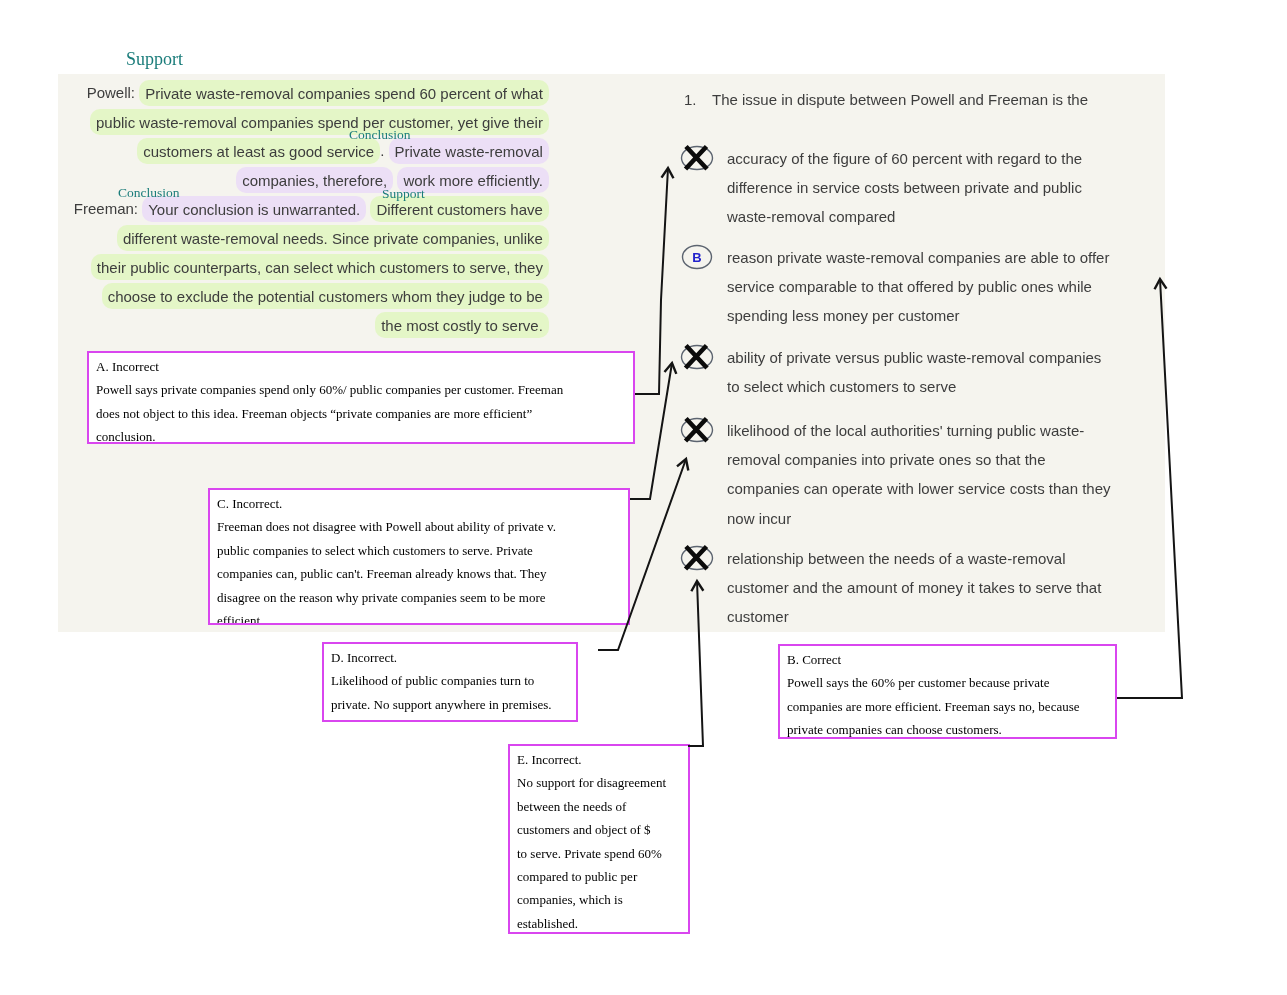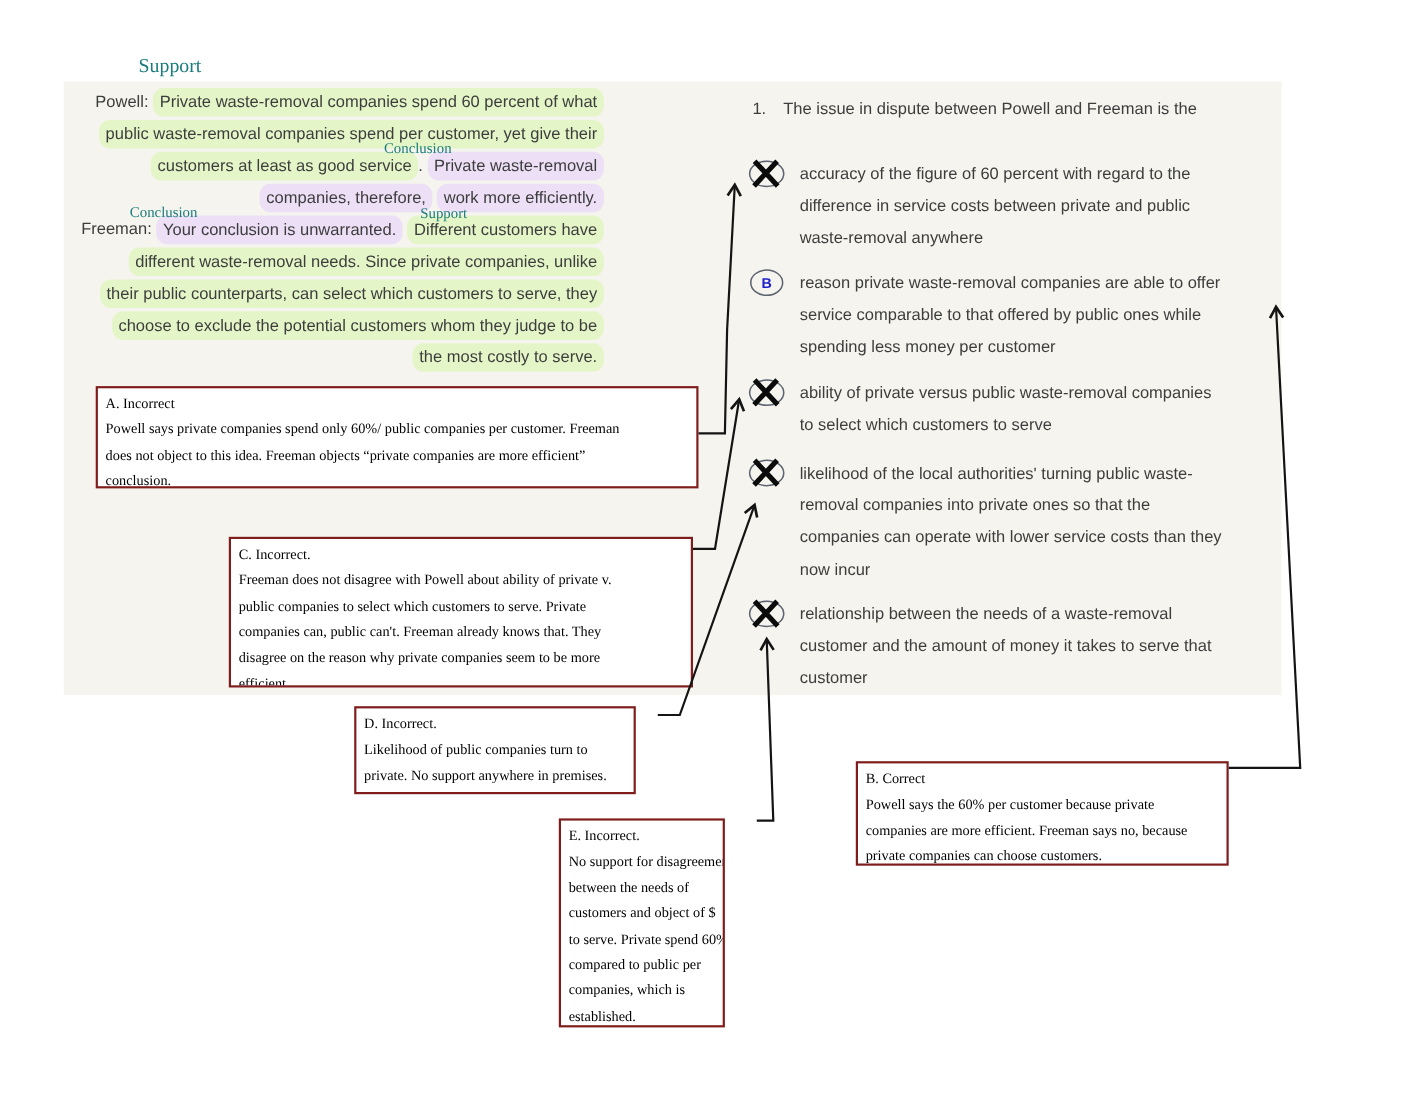--- a/index.html
+++ b/index.html
@@ -10,21 +10,21 @@
   #passage{position:absolute;left:60px;top:78px;z-index:2;text-align:right;}
   .pline{white-space:pre;font-size:15px;height:29.1px;line-height:29.1px;}
   .hl{padding:4.5px 6px;border-radius:10px;}
   .hl-green{background:var(--green-hl,#e4f6c7);}
   .hl-purple{background:var(--purple-hl,#ecdff6);}
   .qline{position:absolute;left:684px;top:91px;font-size:15px;white-space:pre;z-index:2;}
   .qnum{display:inline-block;width:28px;}
   .opt-text{position:absolute;left:727px;font-size:15px;z-index:2;}
   .opt-text div{height:29.2px;line-height:29.2px;white-space:pre;}
   .marker{position:absolute;left:678px;width:38px;height:30px;z-index:4;}
-  .note{position:absolute;background:#fff;border:2px solid #7f1d1d;padding:2px 7px;
+  .note{position:absolute;background:#fff;border:2px solid #d946ef;padding:2px 7px;
         font-family:"Liberation Serif",serif;font-size:13px;color:#000;box-sizing:border-box;
         overflow:hidden;z-index:5;}
   .note div{line-height:23.4px;white-space:pre;}
   #arrows{position:absolute;left:0;top:0;pointer-events:none;z-index:6;}
 </style>
 </head>
 <body>
 
 <div class="canvas">
   <div class="panel"></div>
@@ -47,21 +47,21 @@
       <div class="pline" style="padding-left: 30px;"><span class="hl hl-green">choose to exclude the potential customers whom they judge to be</span></div>
       <div class="pline" style="padding-left: 30px;"><span class="hl hl-green">the most costly to serve.</span></div>
     </div>
 
   <div class="qline"><span class="qnum">1.</span><span>The issue in dispute between Powell and Freeman is the</span></div>
 
   <div id="options">
       <div class="opt-text" style="top: 144px;">
         <div>accuracy of the figure of 60 percent with regard to the</div>
         <div>difference in service costs between private and public</div>
-        <div>waste-removal anywhere</div>
+        <div>waste-removal compared</div>
       </div>
       <div class="marker" style="top: 143px;"><svg width="38" height="30">
           <ellipse cx="19" cy="15" rx="15.5" ry="11.5" fill="none" stroke="#5c6470" stroke-width="1.4"></ellipse>
           <path d="M8 3.5 L29 26 M28.5 3.5 L7.5 26" stroke="#0b0b0b" stroke-width="4.6" fill="none"></path>
         </svg></div>
       <div class="opt-text" style="top: 243px;">
         <div>reason private waste-removal companies are able to offer</div>
         <div>service comparable to that offered by public ones while</div>
         <div>spending less money per customer</div>
       </div>
@@ -111,27 +111,27 @@
         <div>public companies to select which customers to serve. Private</div>
         <div>companies can, public can't. Freeman already knows that. They</div>
         <div>disagree on the reason why private companies seem to be more</div>
         <div>efficient.</div>
       </div>
       <div class="note" style="left: 322px; top: 642px; width: 256px; height: 80px;">
         <div>D. Incorrect.</div>
         <div>Likelihood of public companies turn to</div>
         <div>private. No support anywhere in premises.</div>
       </div>
-      <div class="note" style="left: 778px; top: 692px; width: 339px; height: 95px;">
+      <div class="note" style="left: 778px; top: 644px; width: 339px; height: 95px;">
         <div>B. Correct</div>
         <div>Powell says the 60% per customer because private</div>
         <div>companies are more efficient. Freeman says no, because</div>
         <div>private companies can choose customers.</div>
       </div>
-      <div class="note" style="left: 508px; top: 744px; width: 151px; height: 190px;">
+      <div class="note" style="left: 508px; top: 744px; width: 182px; height: 190px;">
         <div>E. Incorrect.</div>
         <div>No support for disagreement</div>
         <div>between the needs of</div>
         <div>customers and object of $</div>
         <div>to serve. Private spend 60%</div>
         <div>compared to public per</div>
         <div>companies, which is</div>
         <div>established.</div>
       </div>
     </div>

